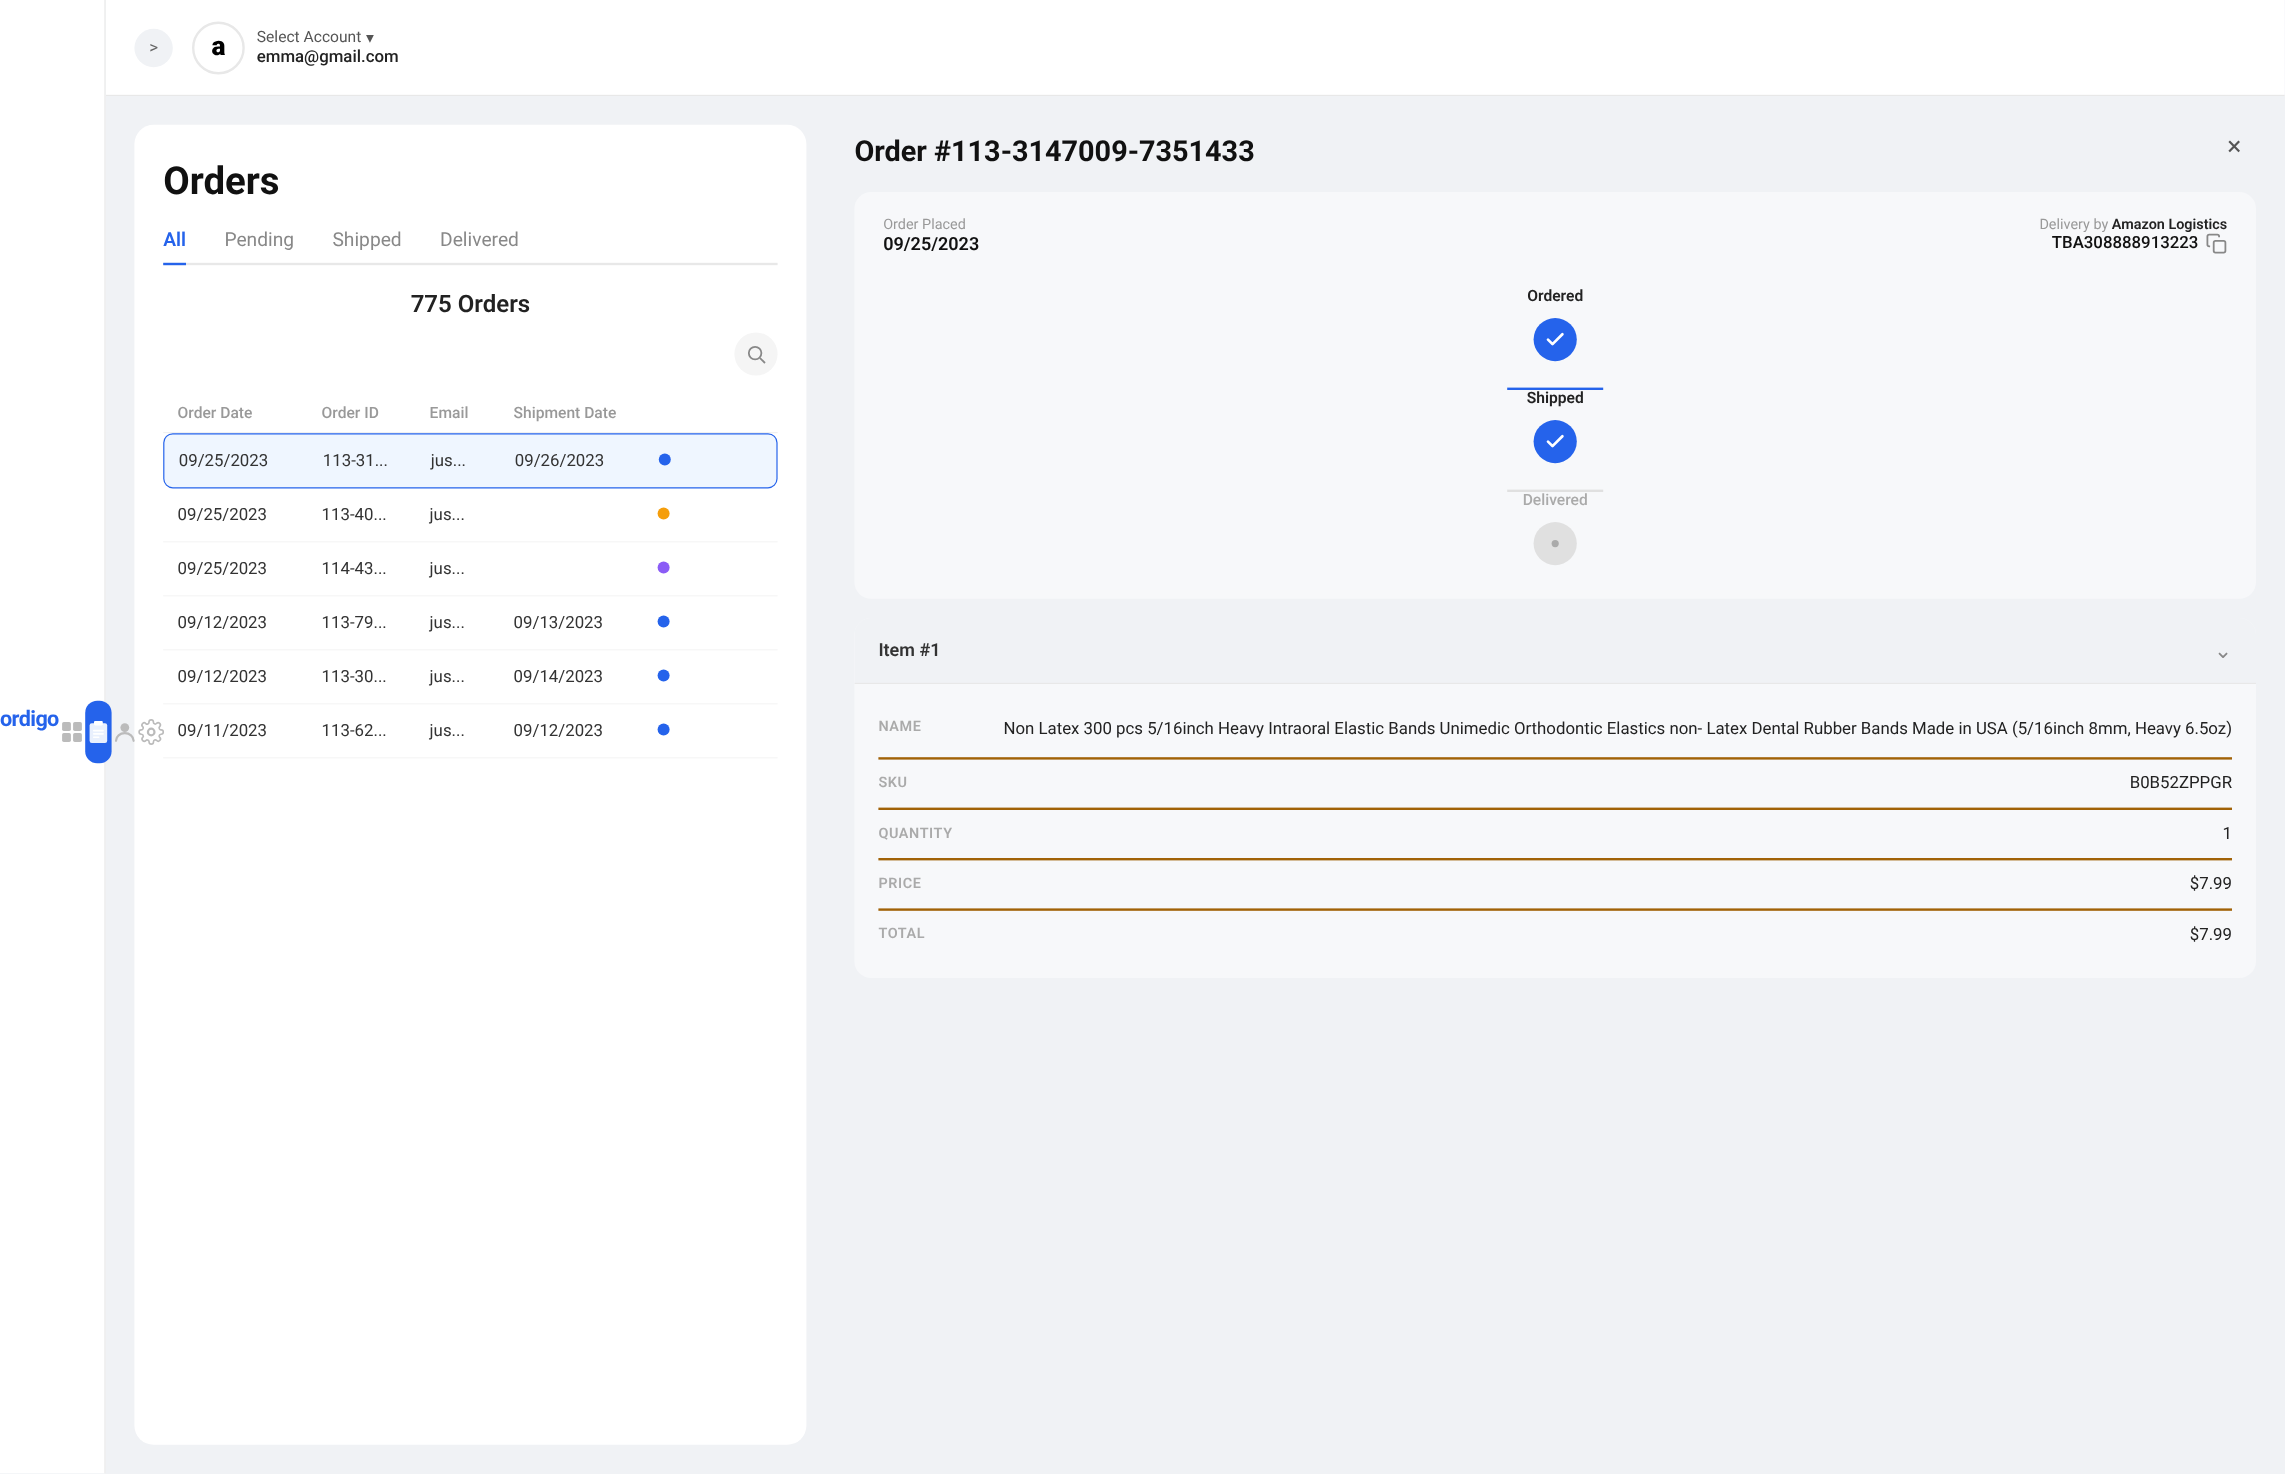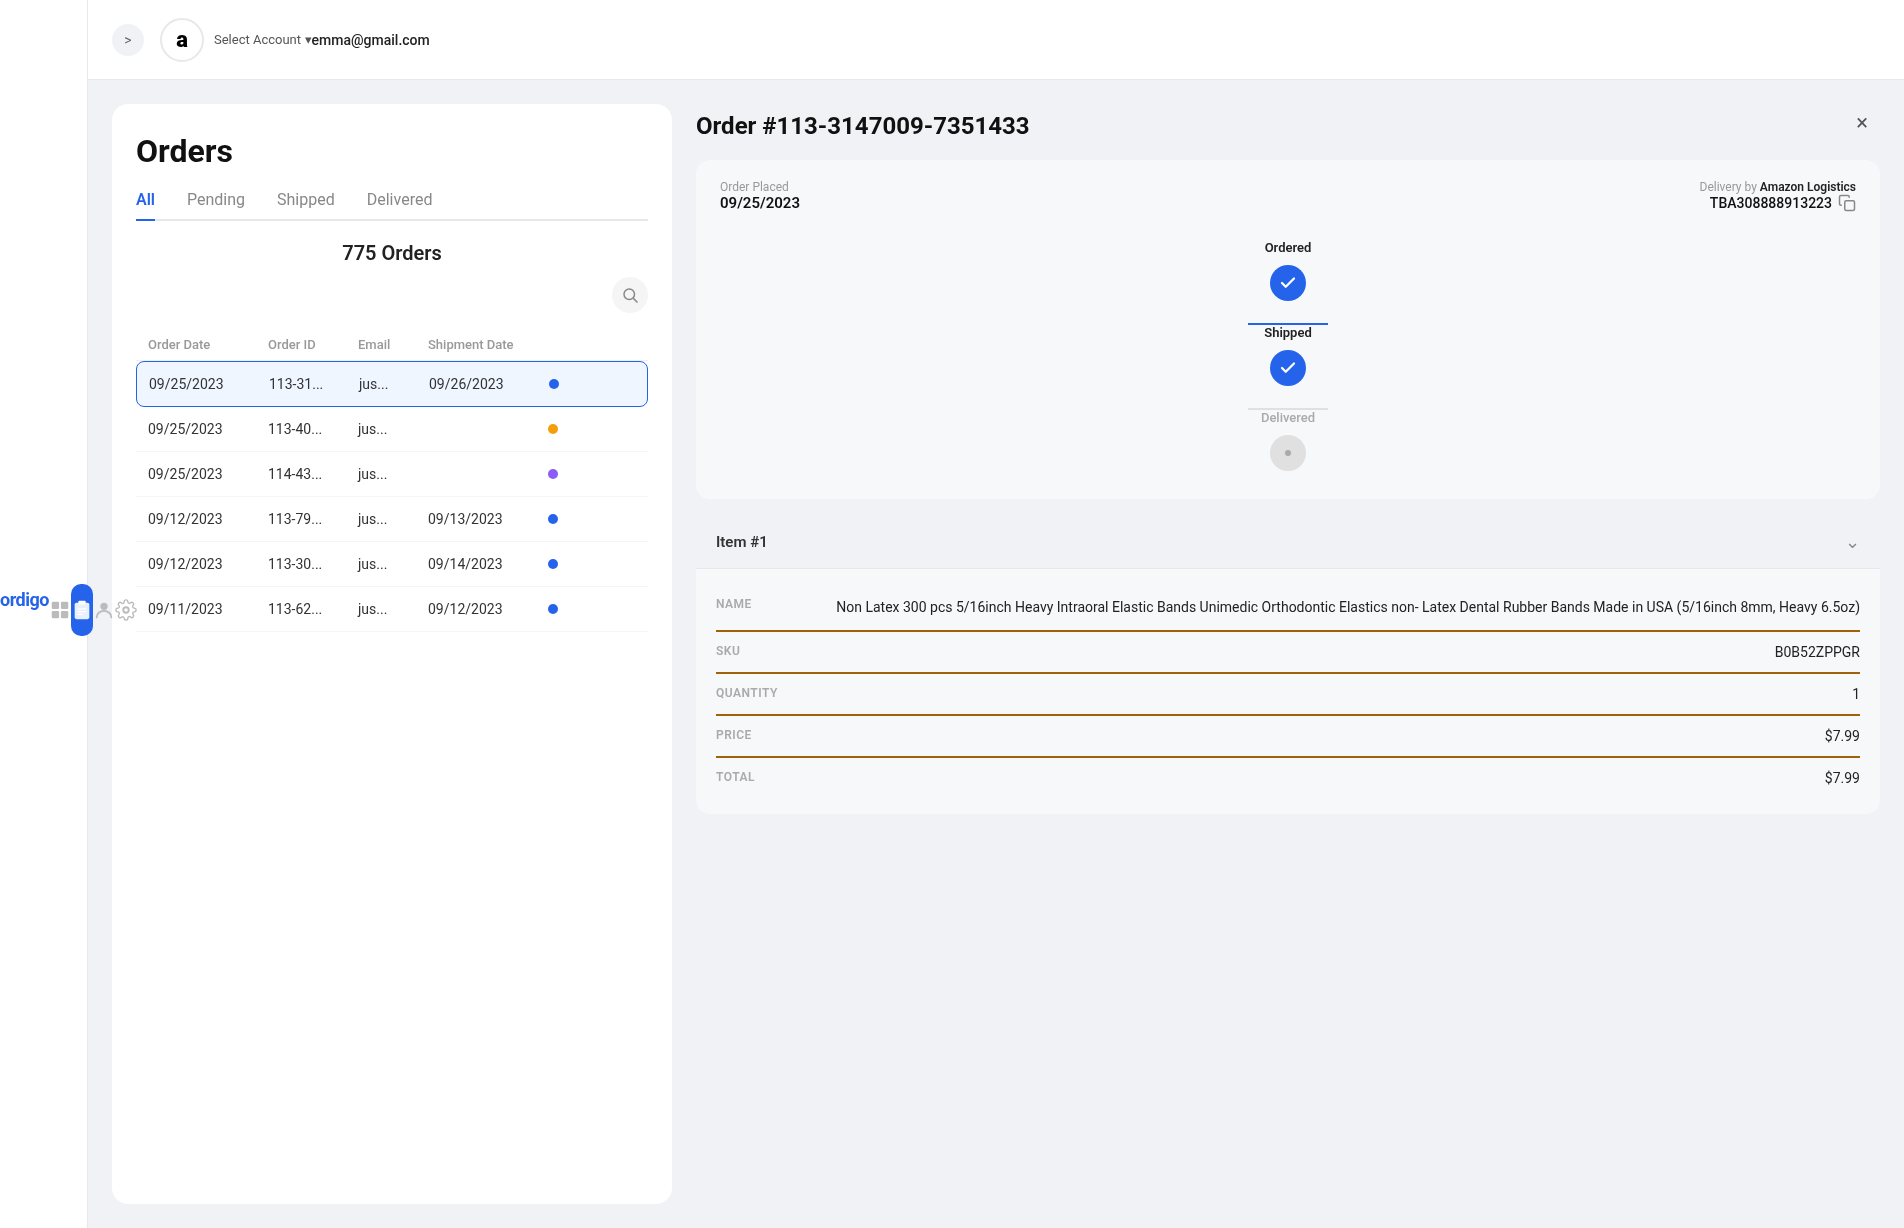--- a/index.html
+++ b/index.html
@@ -97,21 +97,21 @@
       border: 2px solid #e8e8e8;
       display: flex;
       align-items: center;
       justify-content: center;
       font-weight: 900;
       font-size: 22px;
       color: #000;
     }
     .account-info {
       display: flex;
-      flex-direction: row;
+      flex-direction: column;
     }
     .account-select {
       font-size: 13px;
       color: #555;
       display: flex;
       align-items: center;
       gap: 4px;
       cursor: pointer;
     }
     .account-email {
@@ -119,21 +119,21 @@
       font-weight: 500;
       color: #222;
     }
 
     
     .content-area {
       flex: 1;
       display: flex;
       overflow: hidden;
       padding: 24px;
-      gap: 24px;
+      gap: 40px;
     }
 
     
     .orders-panel {
       background: #fff;
       border-radius: 16px;
       width: 560px;
       min-width: 560px;
       padding: 28px 24px;
       overflow: hidden;

